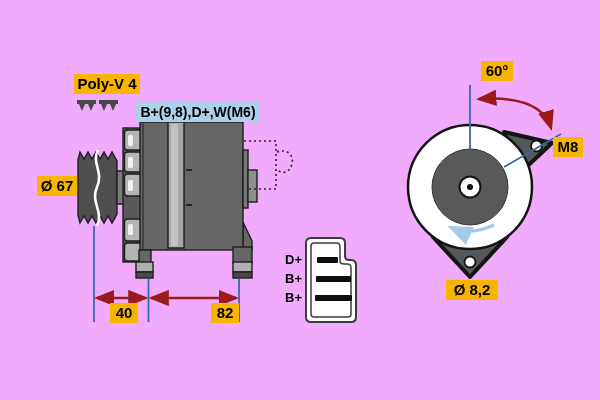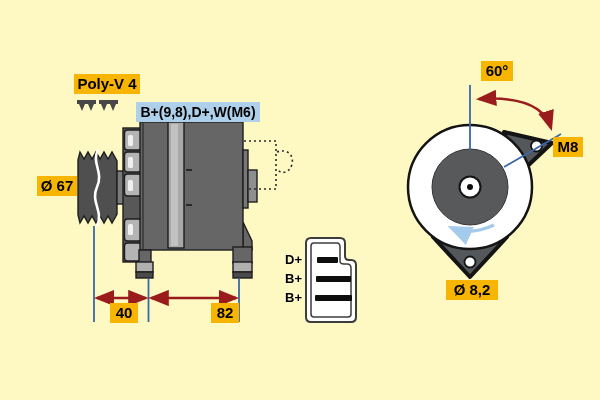--- a/index.html
+++ b/index.html
@@ -1,16 +1,16 @@
 <!DOCTYPE html>
 <html><head>
 <meta charset="utf-8">
 <style>
   html,body { margin:0; padding:0; background:#fff; }
-  .stage { position:relative; width:600px; height:400px; background:#fef9c3; overflow:hidden;
+  .stage { position:relative; width:600px; height:400px; background:#f0abfc; overflow:hidden;
            font-family:"Liberation Sans", sans-serif; }
   svg { display:block; }
   .lbl   { font:bold 15px "Liberation Sans", sans-serif; fill:#000; text-anchor:middle; }
   .lbl-sm{ font:bold 14px "Liberation Sans", sans-serif; fill:#000; text-anchor:middle; }
   .pin   { font:bold 13px "Liberation Sans", sans-serif; fill:#000; text-anchor:end; }
   .ybg   { fill:#f7b500; }
   .bbg   { fill:#aed0ea; }
   .outl  { stroke:#1e1e1e; stroke-width:1.4; }
   .dim-blue { stroke:#3a67a8; stroke-width:1.8; fill:none; }
   .dim-red  { stroke:#991b1b; stroke-width:2.4; fill:none; }

